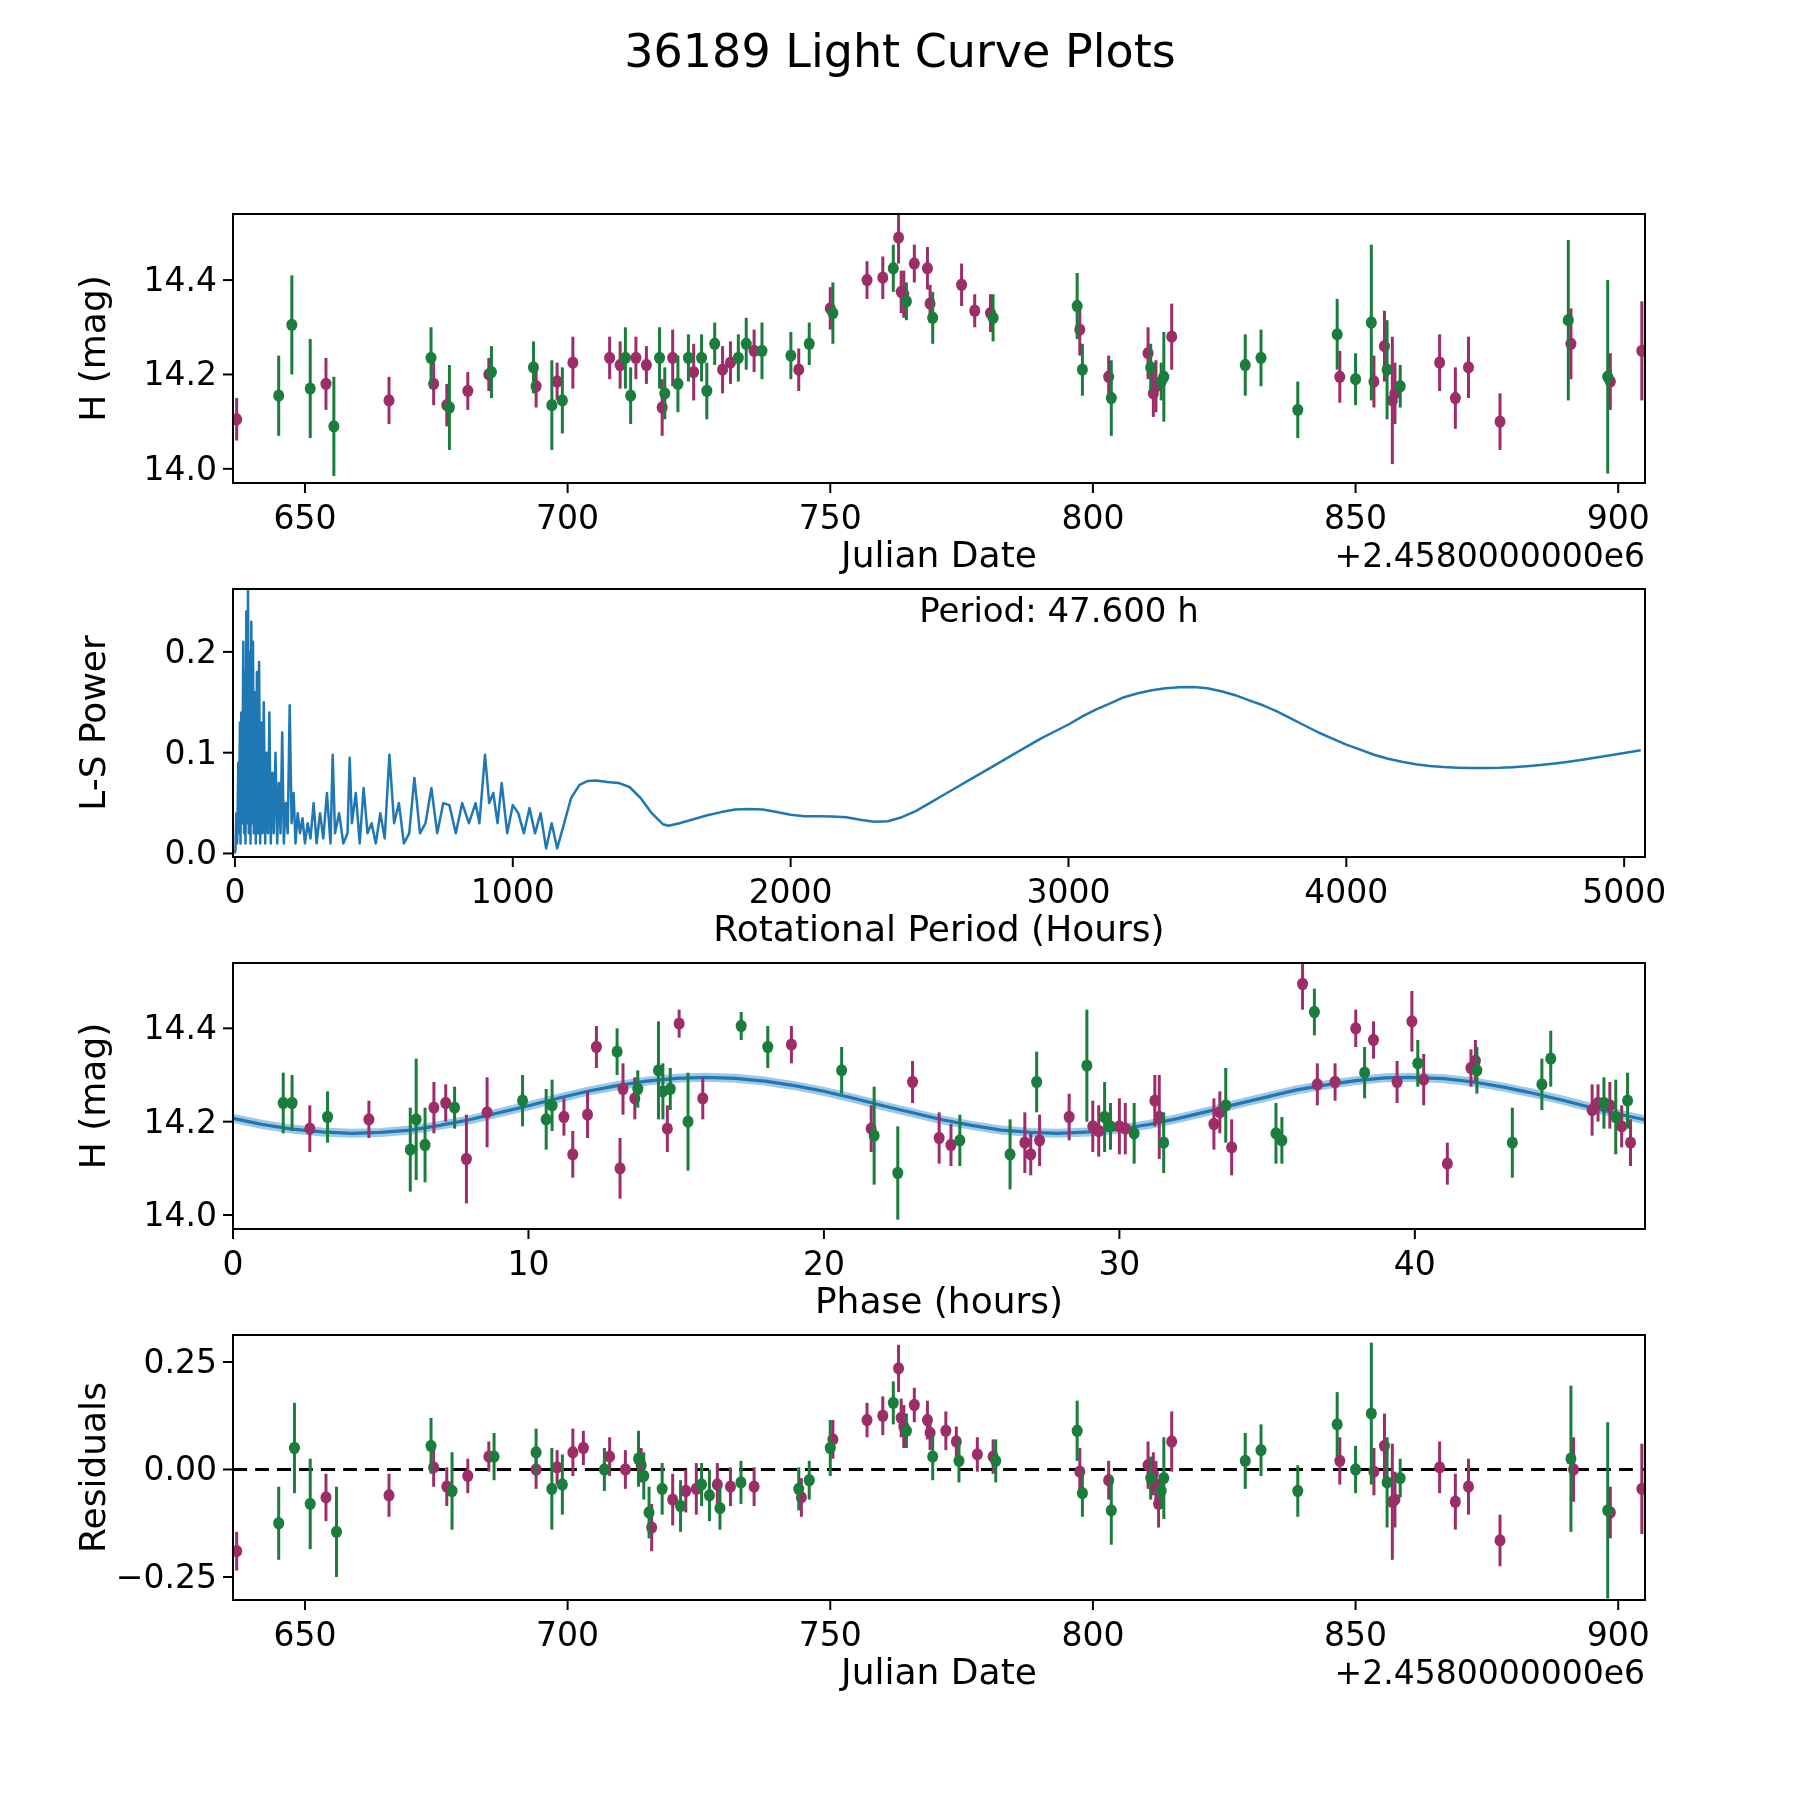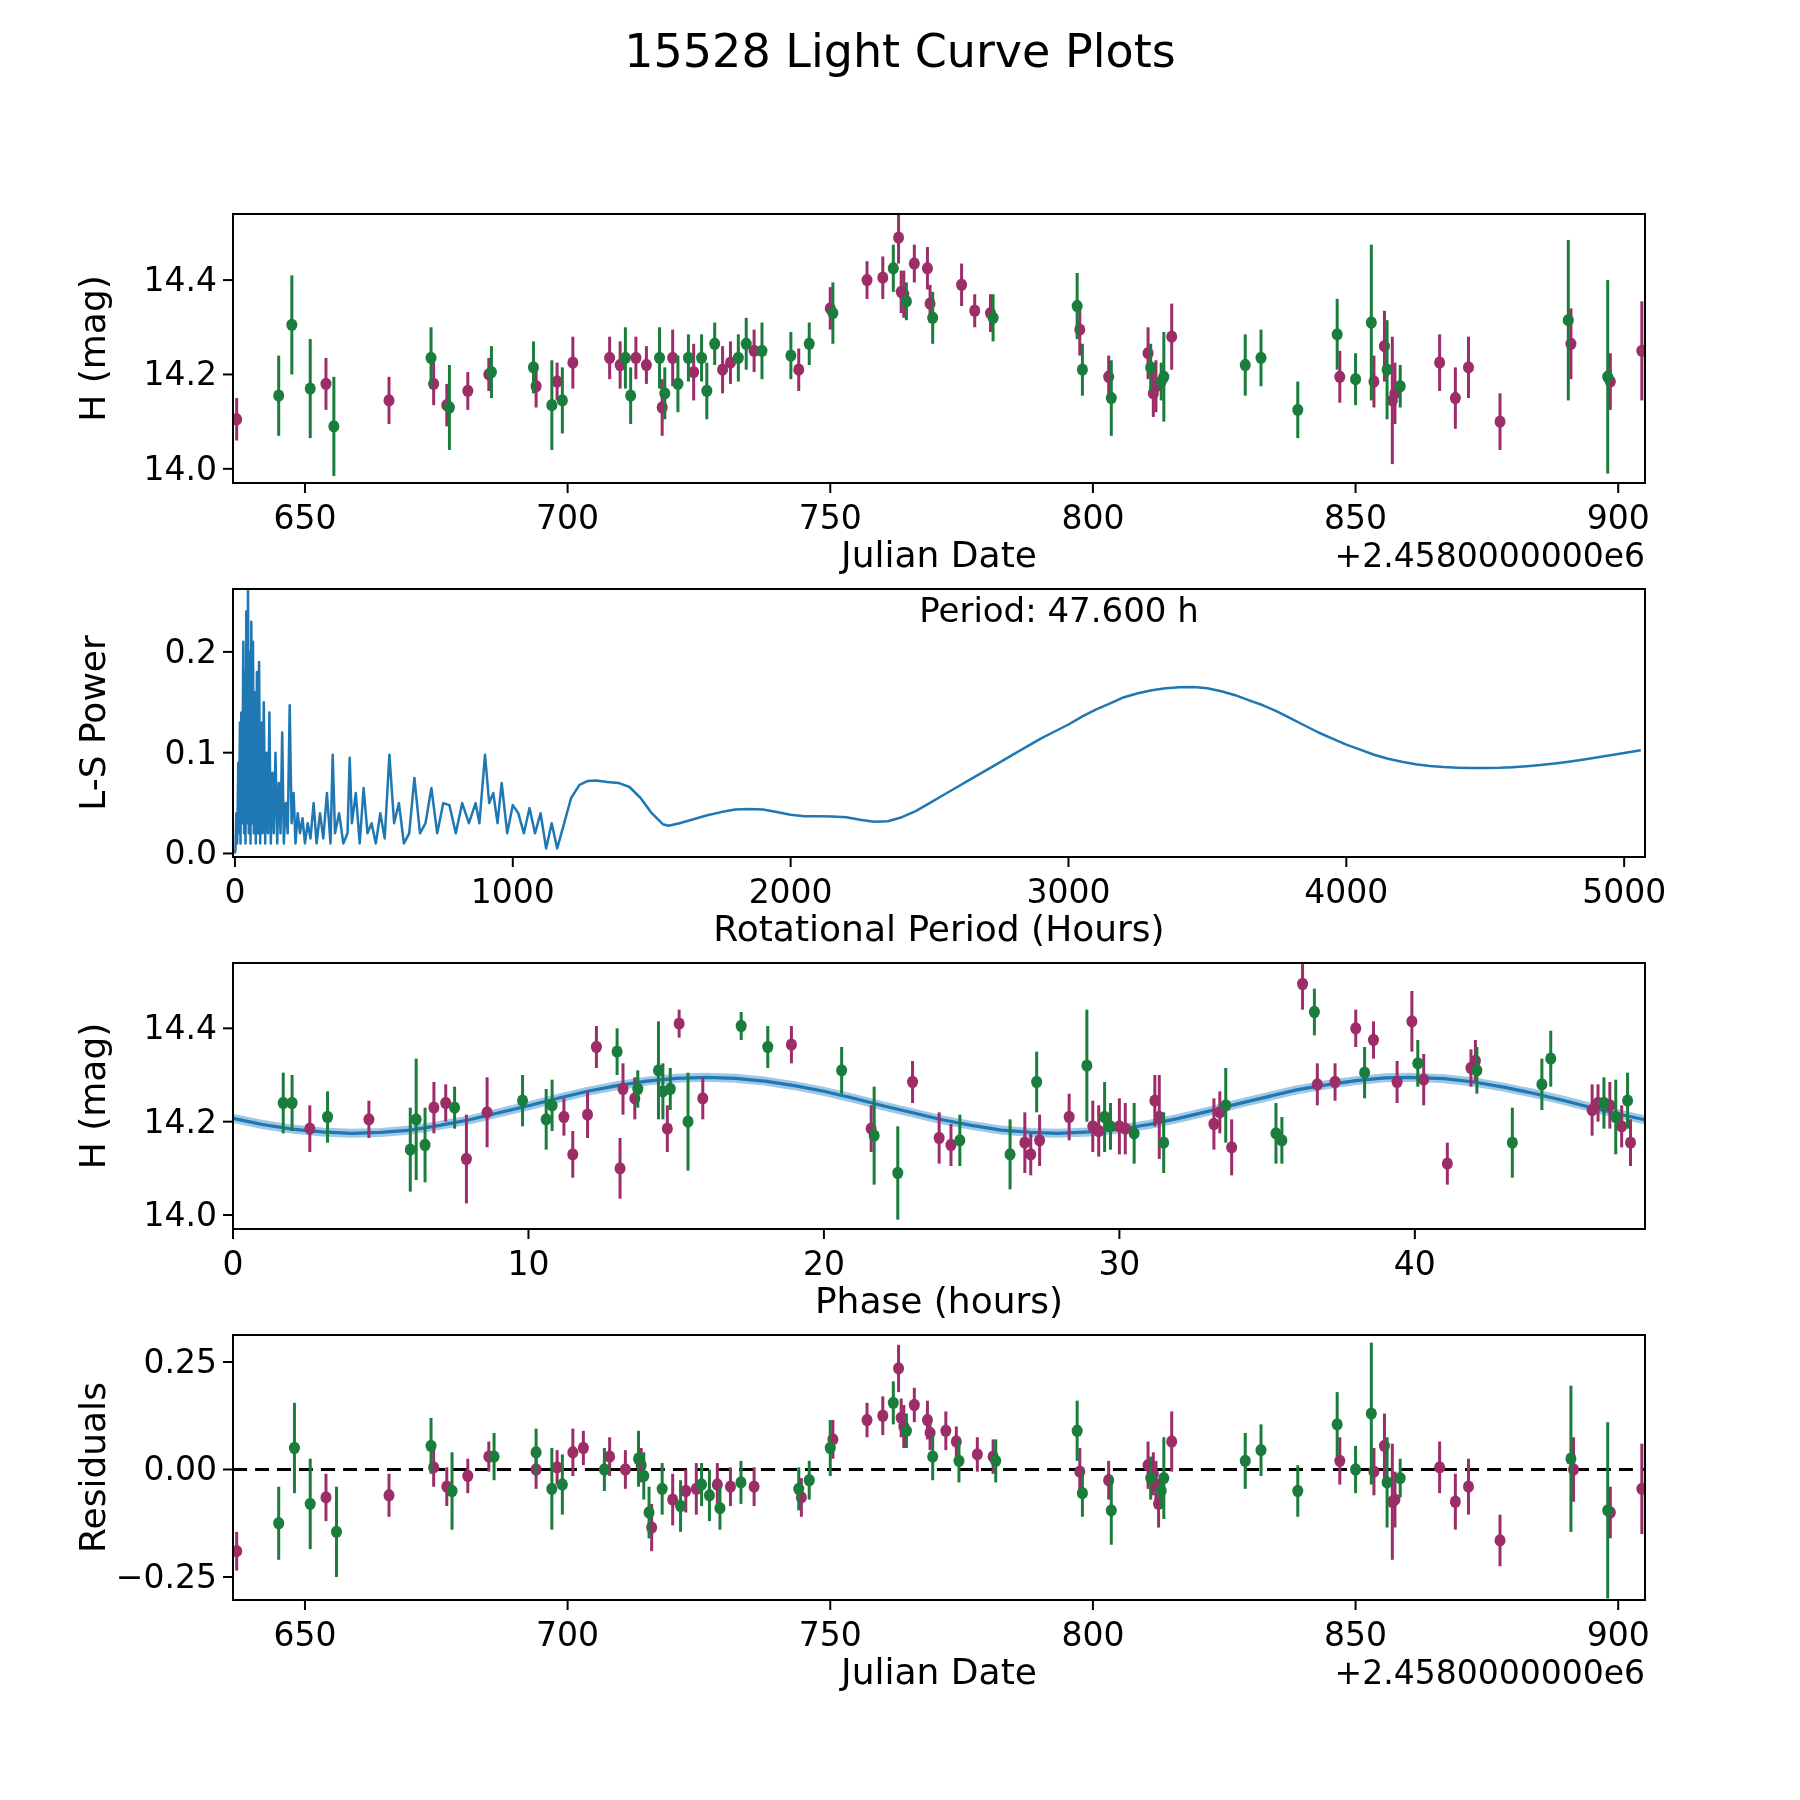--- a/index.html
+++ b/index.html
@@ -6,21 +6,21 @@
   #figure{position:relative;width:1800px;height:1800px;background:#ffffff;
           font-family:"DejaVu Sans", sans-serif;overflow:hidden;}
   #chart-title{position:absolute;left:0;top:24px;width:1800px;text-align:center;
                font-size:46px;color:#000;}
   .plot-svg{position:absolute;left:0;top:0;width:1800px;height:1800px;}
 </style>
 </head>
 <body>
 
 <div id="figure">
-  <div id="chart-title">15528 Light Curve Plots</div>
+  <div id="chart-title">36189 Light Curve Plots</div>
   <svg class="plot-svg" viewBox="0 0 1800 1800">
       <defs>
         <clipPath id="clip0">
           <rect x="233" y="214" width="1412" height="269"></rect>
         </clipPath>
       </defs>
       <g clip-path="url(#clip0)">
         <g>
           <line x1="236.67708333333357" x2="236.67708333333357" y1="440.52631578947364" y2="398.0526315789473" stroke="#9C2D69" stroke-width="3"></line>
           <line x1="325.9776785714288" x2="325.9776785714288" y1="409.8508771929826" y2="357.9385964912283" stroke="#9C2D69" stroke-width="3"></line>

